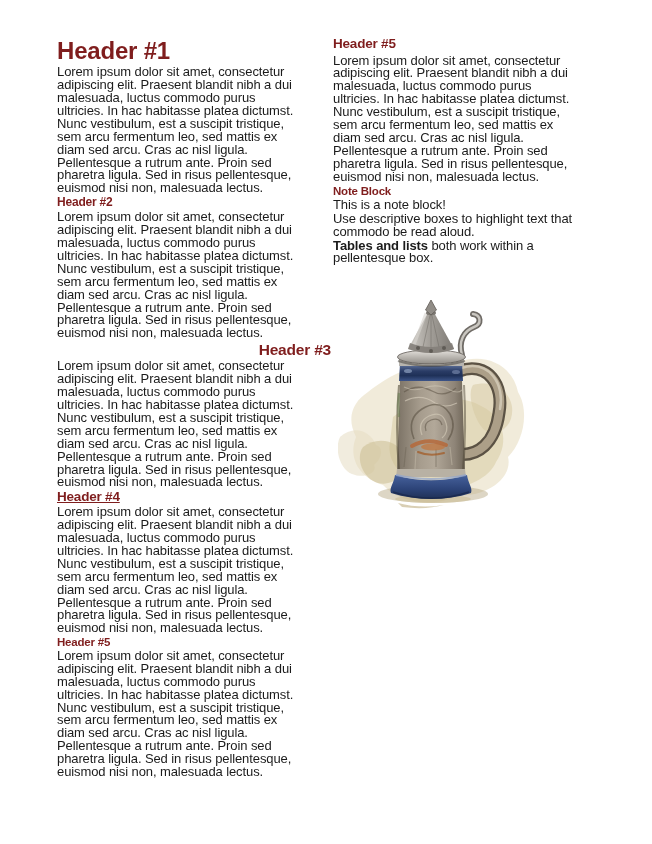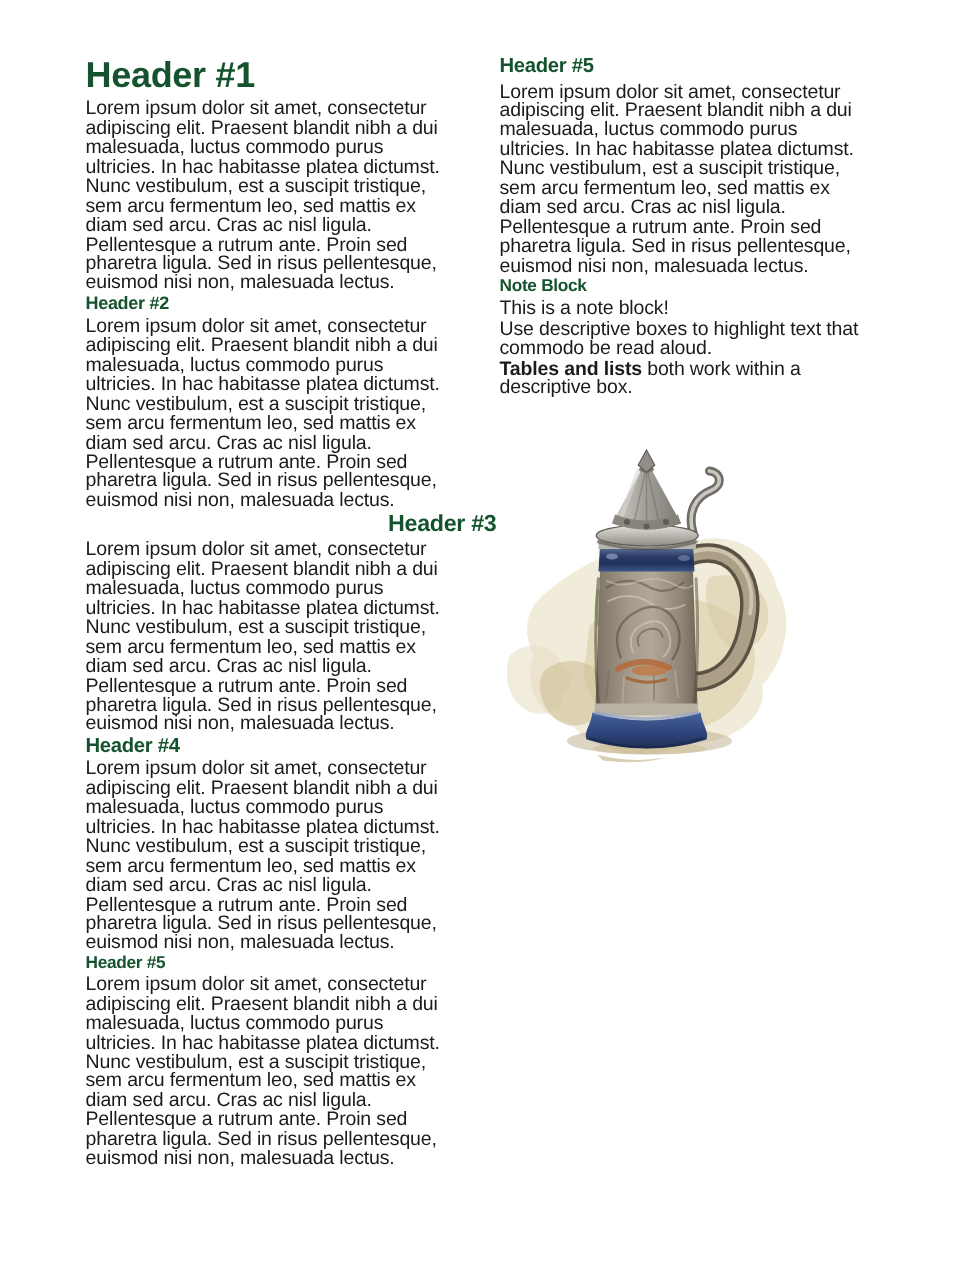--- a/index.html
+++ b/index.html
@@ -8,25 +8,25 @@
     font-family:"Liberation Sans","DejaVu Sans",sans-serif;
     color:#1b1b1b; overflow:hidden;
   }
   .col { position:absolute; width:274px; }
   .col-left  { left:57px;  top:38px; }
   .col-right { left:333px; top:36px; }
   p.body {
     font-size:13px; line-height:12.9px; margin:0 0 1px 0;
     white-space:pre-line; letter-spacing:-0.1px;
   }
-  h1,h2,h3,h4,h5,h6 { color:#14532d; letter-spacing:-0.2px; }
+  h1,h2,h3,h4,h5,h6 { color:#7f1d1d; letter-spacing:-0.2px; }
   h1 { font-size:24px;   line-height:1.05; margin:0 0 3px 0; font-weight:bold; }
   h2 { font-size:12px;   line-height:1.08; margin:1px 0 2px 0; font-weight:bold; }
   h3 { font-size:15.5px; line-height:1.10; margin:1px 0 2px 0; font-weight:bold;text-align:right; }
-  h4 { font-size:13.5px; line-height:1.10; margin:1px 0 1px 0; font-weight:bold; }
+  h4 { font-size:13.5px; line-height:1.10; margin:1px 0 1px 0; font-weight:bold;text-decoration:underline; }
   h5.small { font-size:11.5px; line-height:1.10; margin:1px 0 1px 0; font-weight:bold; }
   h5.lead  { font-size:13.5px; line-height:1.15; margin:0 0 3px 0; font-weight:bold; }
   h6 { font-size:11.5px; line-height:1.15; margin:1px 0 1px 0; font-weight:bold; }
   p.body strong { font-weight:bold; }
   .figure-wrap { position:absolute; left:338px; top:297px; width:195px; height:215px; }
 </style>
 </head>
 <body>
 
 <div class="page">
@@ -106,21 +106,21 @@
 pharetra ligula. Sed in risus pellentesque,
 euismod nisi non, malesuada lectus.</p>
 
     <h6>Note Block</h6>
     <p class="body">This is a note block!</p>
 
     <p class="body">Use descriptive boxes to highlight text that
 commodo be read aloud.</p>
 
     <p class="body"><strong>Tables and lists</strong><span> both work within a
-descriptive box.</span></p>
+pellentesque box.</span></p>
   </div>
 
   <div class="figure-wrap">
     <svg width="195" height="215" viewBox="0 0 195 215" xmlns="http://www.w3.org/2000/svg">
       <defs>
         <linearGradient id="bodyGrad" x1="0" y1="0" x2="1" y2="0">
           <stop offset="0" stop-color="#7b7265"></stop>
           <stop offset="0.35" stop-color="#a79d8e"></stop>
           <stop offset="0.55" stop-color="#b2a899"></stop>
           <stop offset="0.85" stop-color="#8e8477"></stop>

